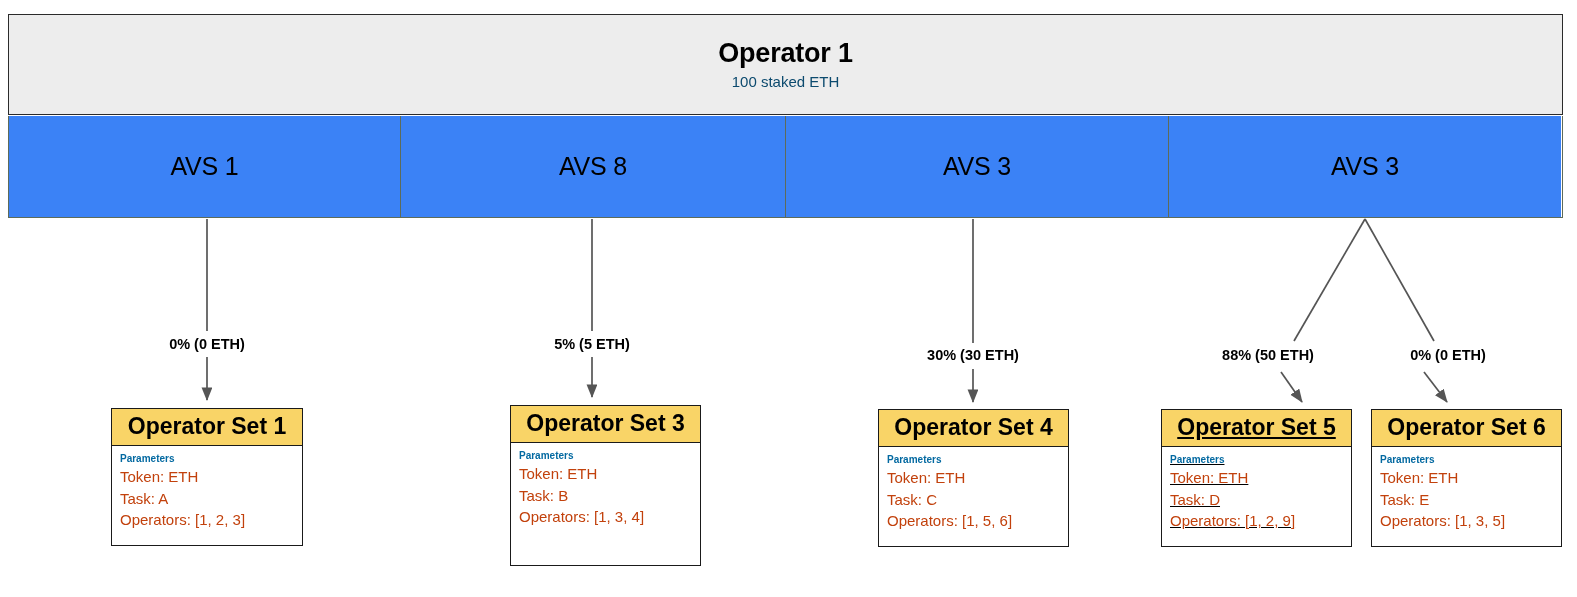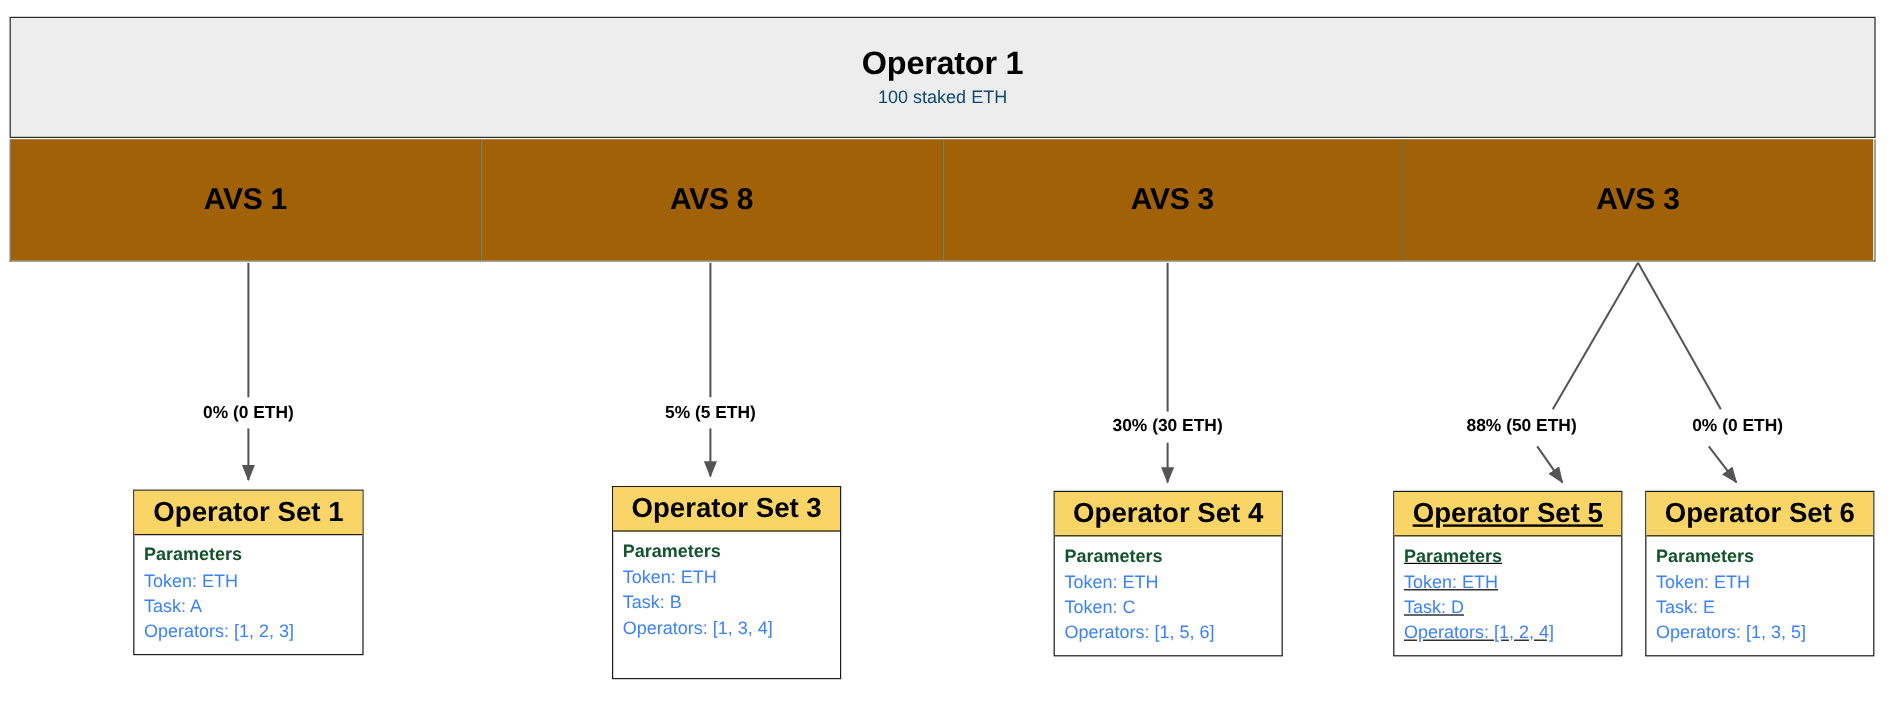--- a/index.html
+++ b/index.html
@@ -54,29 +54,29 @@
     left: 8px;
     top: 116px;
     width: 1555px;
     height: 102px;
     display: flex;
     box-sizing: border-box;
     border: 1.6px solid #5d6b5a;
     border-top: none;
   }
   .avs-cell {
-    background: #a16207;
+    background: #3b82f6;
     box-sizing: border-box;
     display: flex;
     align-items: center;
     justify-content: center;
     border-right: 1.6px solid #5d6b5a;
     color: #000000;
     font-size: 25px;
-    font-weight: bold;
+    font-weight: normal;
     letter-spacing: -0.2px;
   }
   .avs-cell:last-child { border-right: none; }
 
   
   #edges {
     position: absolute;
     left: 0;
     top: 0;
     width: 1577px;
@@ -111,28 +111,28 @@
     color: #000000;
     padding: 5px 0 6px 0;
     line-height: 1.1;
     box-sizing: border-box;
   }
   .opset-body {
     padding: 6px 8px 7px 8px;
     box-sizing: border-box;
   }
   .opset-body .ptitle {
-    font-size: 15px;
-    font-weight: bold;
-    color: #14532d;
+    font-size: 10px;
+    font-weight: bold;
+    color: #0369a1;
     line-height: 1.42;
   }
   .opset-body .prow {
     font-size: 15px;
-    color: #3b82f6;
+    color: #c2410c;
     line-height: 1.42;
     white-space: nowrap;
   }
 </style>
 </head>
 <body>
 
 <div id="canvas">
 
   <div class="operator-bar">
@@ -204,32 +204,32 @@
       <div class="prow">Task: B</div>
       <div class="prow">Operators: [1, 3, 4]</div>
     </div>
   </div>
 
   <div class="opset" style="left:878px; top:409px; width:191px; height:138px;">
     <div class="opset-head">Operator Set 4</div>
     <div class="opset-body">
       <div class="ptitle">Parameters</div>
       <div class="prow">Token: ETH</div>
-      <div class="prow">Token: C</div>
+      <div class="prow">Task: C</div>
       <div class="prow">Operators: [1, 5, 6]</div>
     </div>
   </div>
 
   <div class="opset" style="left:1161px; top:409px; width:191px; height:138px;text-decoration:underline;">
     <div class="opset-head">Operator Set 5</div>
     <div class="opset-body">
       <div class="ptitle">Parameters</div>
       <div class="prow">Token: ETH</div>
       <div class="prow">Task: D</div>
-      <div class="prow">Operators: [1, 2, 4]</div>
+      <div class="prow">Operators: [1, 2, 9]</div>
     </div>
   </div>
 
   <div class="opset" style="left:1371px; top:409px; width:191px; height:138px;">
     <div class="opset-head">Operator Set 6</div>
     <div class="opset-body">
       <div class="ptitle">Parameters</div>
       <div class="prow">Token: ETH</div>
       <div class="prow">Task: E</div>
       <div class="prow">Operators: [1, 3, 5]</div>

